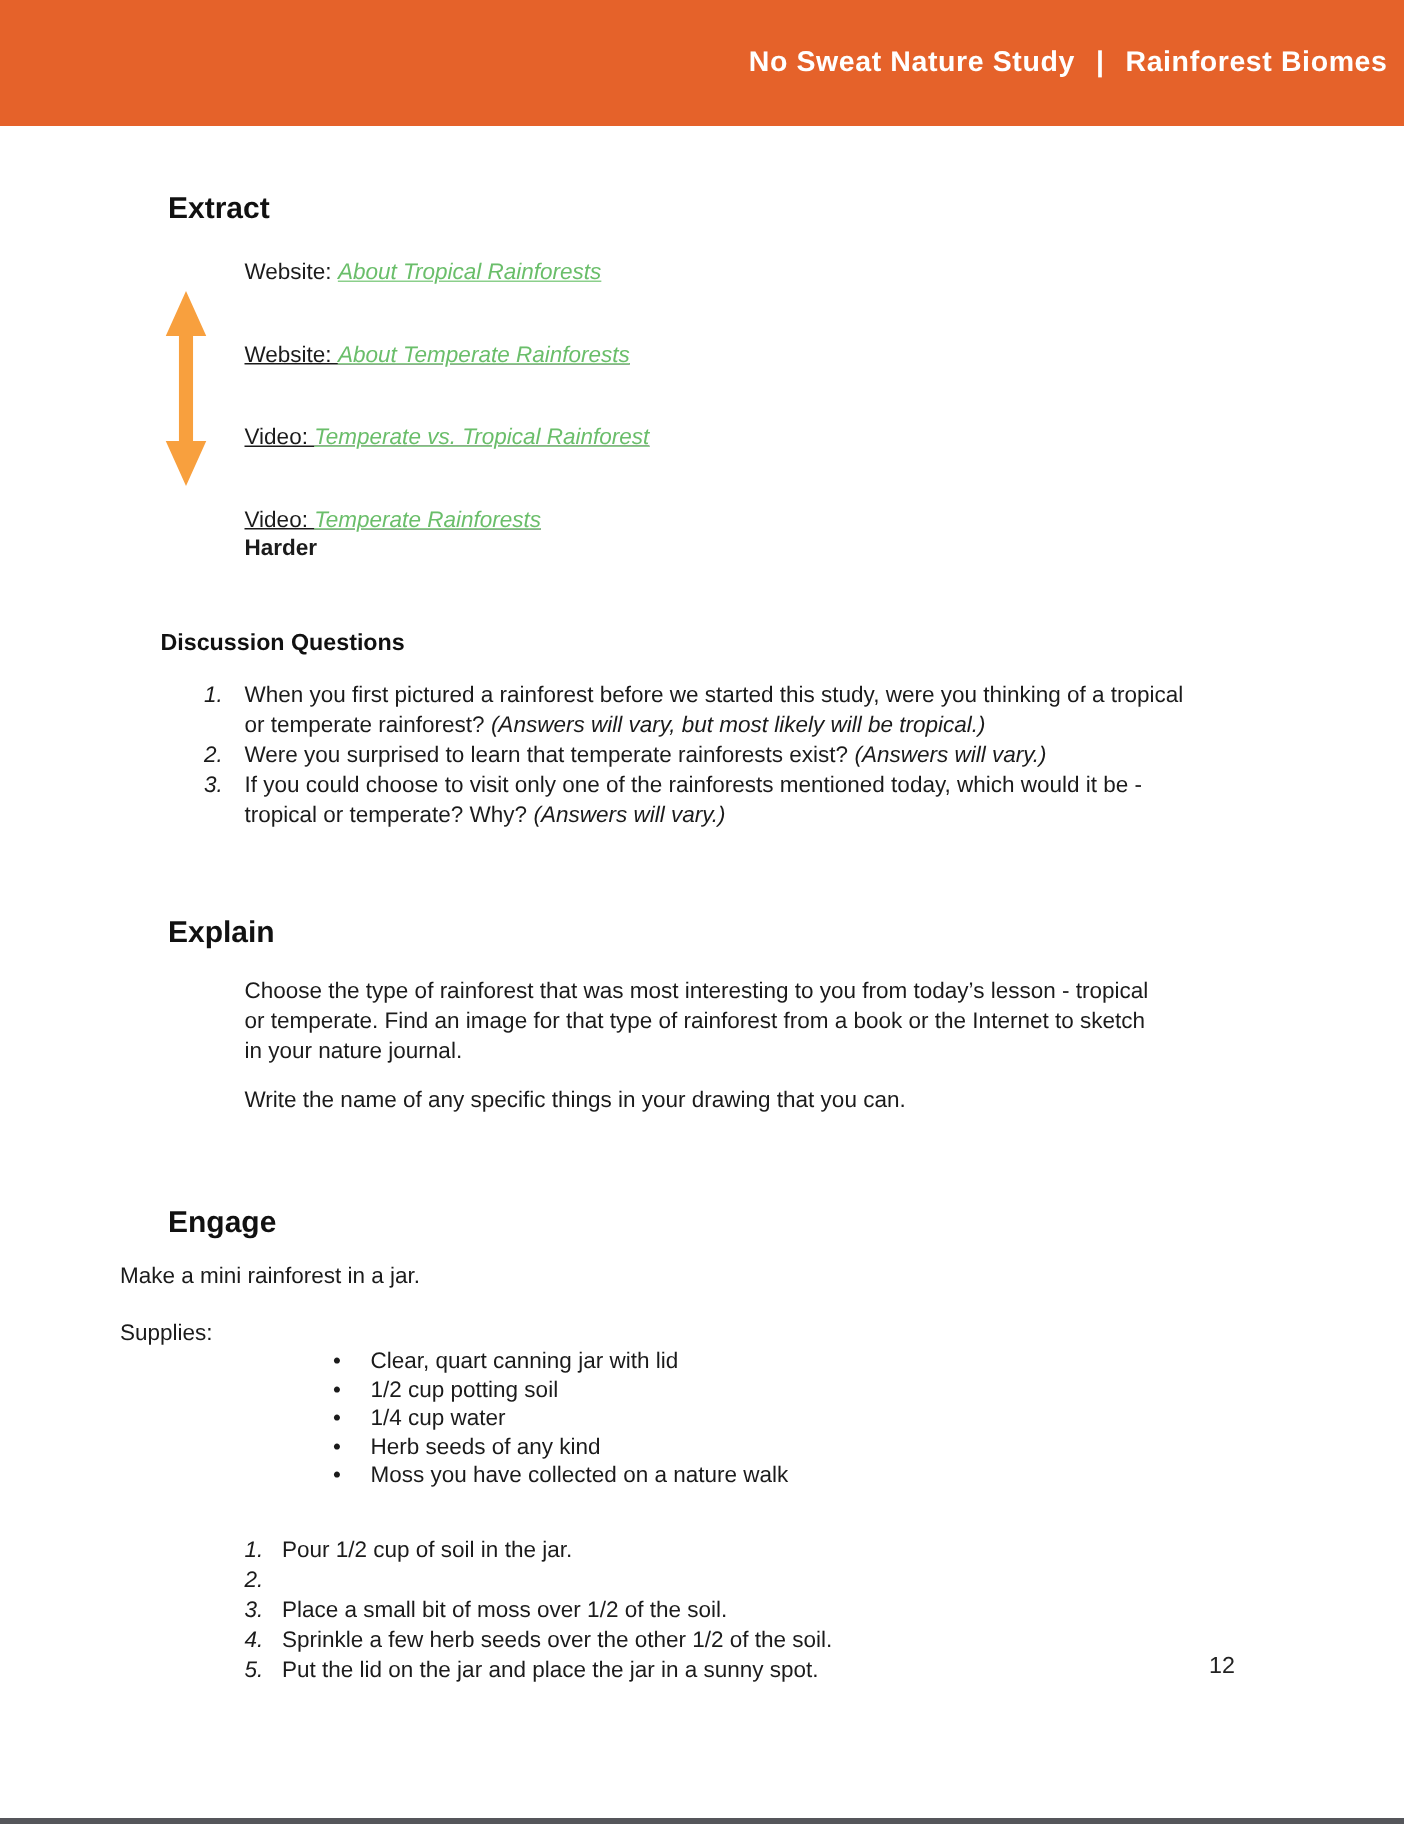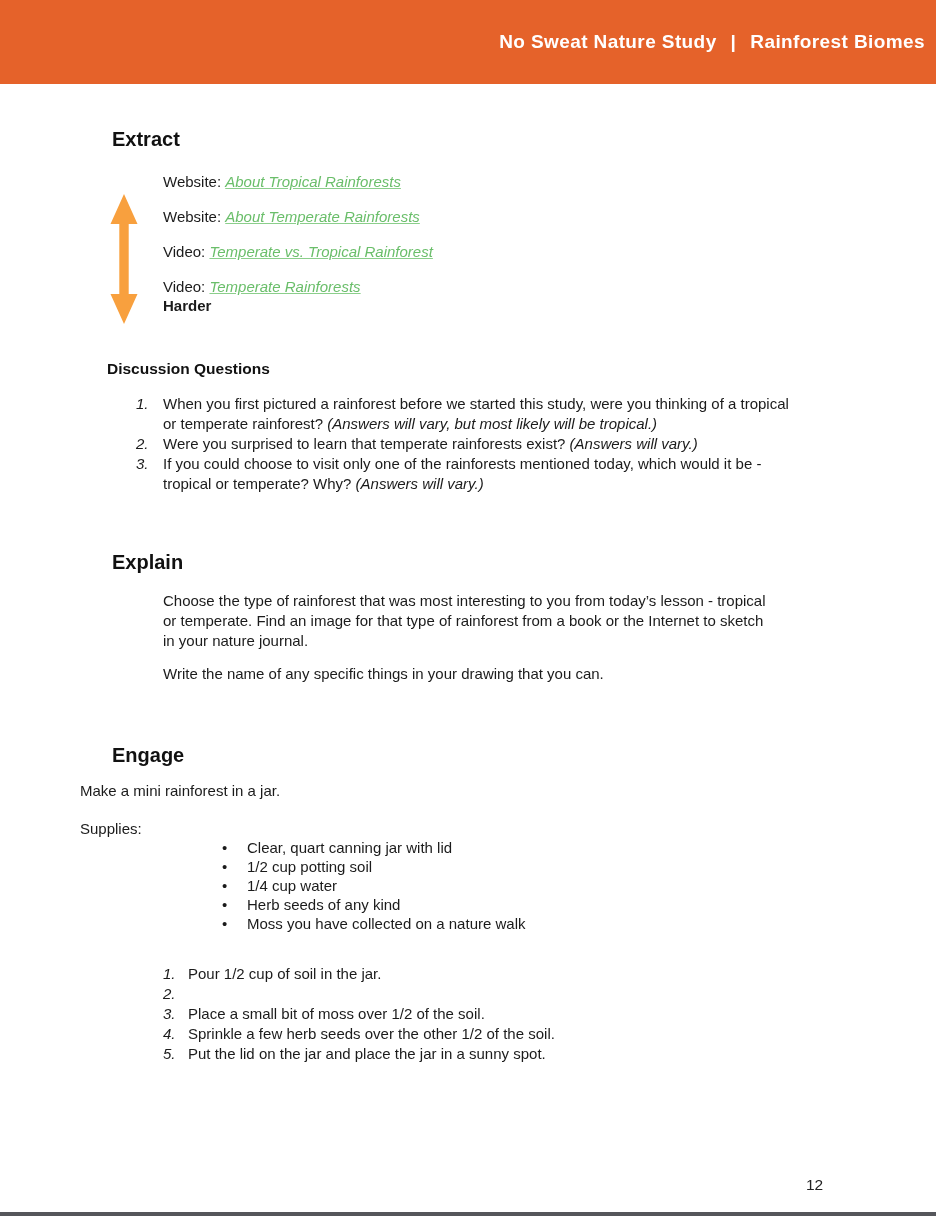--- a/index.html
+++ b/index.html
@@ -29,21 +29,21 @@
   }
   .mt-extract{margin-top:42px;}
   .mt-discussion{margin-top:44px;}
   .mt-explain{margin-top:55px;}
   .mt-engage{margin-top:58px;}
   
   .extract-body{position:relative;padding-left:163px;margin-top:20px;}
   .difficulty-arrow{position:absolute;left:110px;top:22px;width:28px;height:130px;}
   .diff-label{font-weight:bold;line-height:19px;}
   .res-row{line-height:19px;}
-  .res-row + .res-row{margin-top:16px;}
+  .res-row + .res-row{margin-top:36px;text-decoration:underline;}
   .res-kind{color:#1b1b1b;}
   a.res-link{
     color:#6ABE6A;font-style:italic;text-decoration:underline;
     text-decoration-color:#8BCf8B;cursor:pointer;
   }
   
   .q-list{padding-left:136px;margin-top:16px;}
   .q-item{display:flex;line-height:20px;}
   .q-num{width:27px;flex:0 0 27px;font-style:italic;}
   .q-text{width:640px;}
@@ -56,21 +56,21 @@
   .engage-line{padding-left:80px;line-height:19px;}
   .intro-line{margin-top:13px;}
   .supplies-label{margin-top:19px;}
   .b-list{padding-left:222px;}
   .b-item{display:flex;line-height:19px;}
   .b-dot{width:25px;flex:0 0 25px;}
   .s-list{padding-left:163px;margin-top:31px;}
   .s-item{display:flex;line-height:20px;}
   .s-num{width:25px;flex:0 0 25px;font-style:italic;}
   
-  .page-number{position:absolute;left:806px;top:1176px;font-size:15.5px;color:#222;}
+  .page-number{position:absolute;left:806px;top:1102px;font-size:15.5px;color:#222;}
   .footer-bar{position:absolute;left:0;bottom:0;width:100%;height:4px;background:#55565B;}
 </style>
 </head>
 <body>
 
 <div class="header-bar">
   <div class="header-title">
     <span>No Sweat Nature Study</span>
     <span class="sep">|</span>
     <span>Rainforest Biomes</span>

